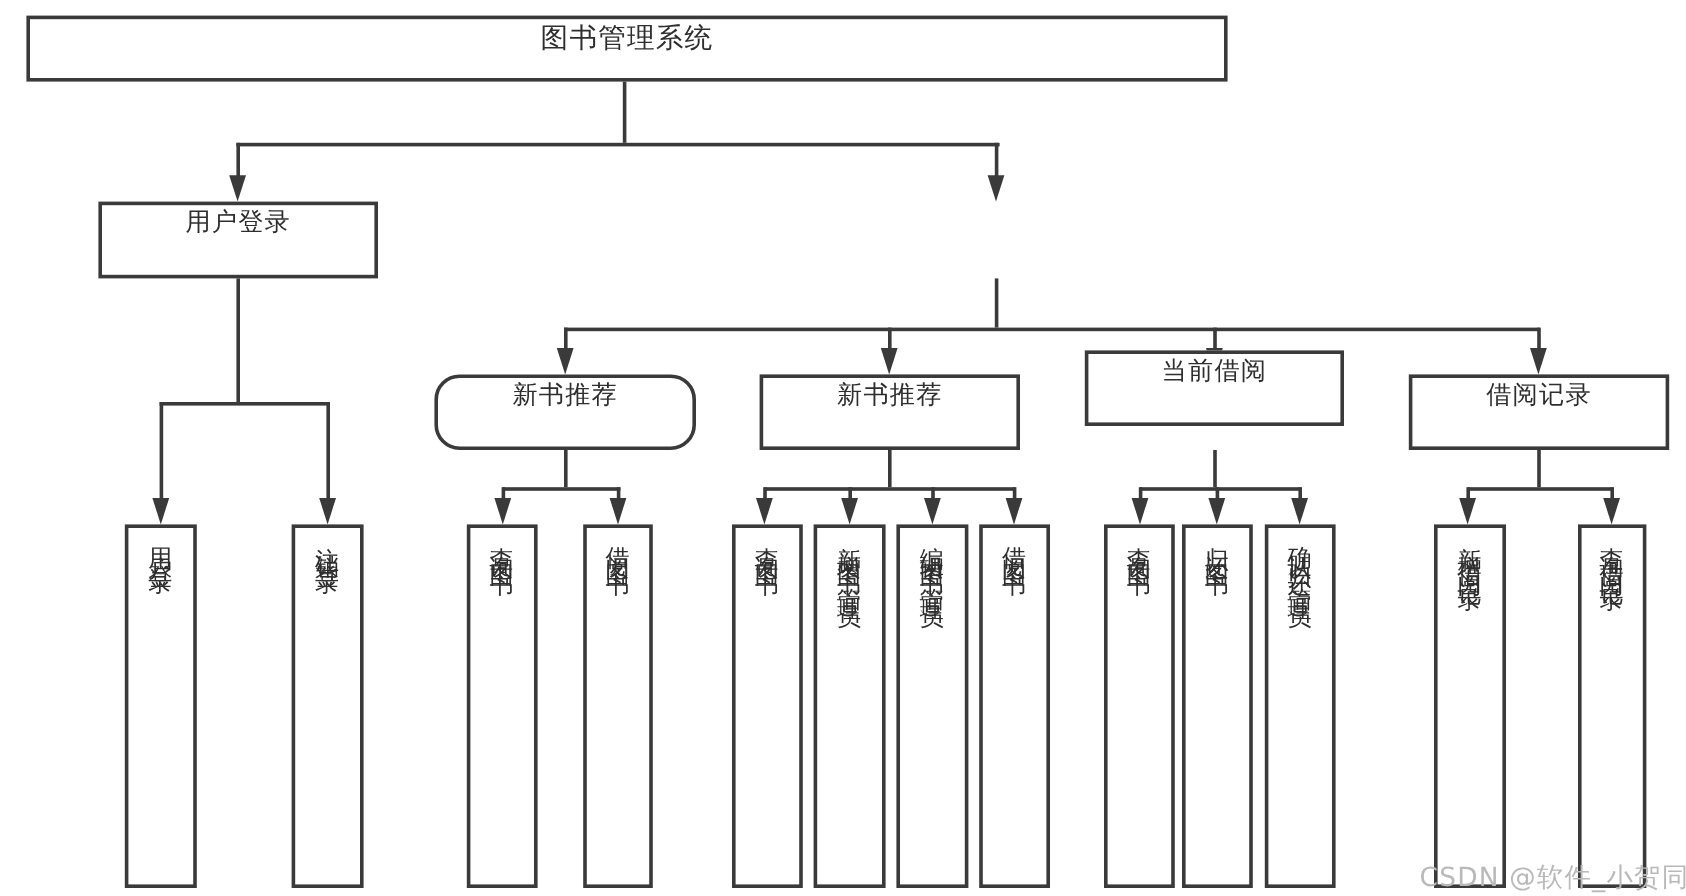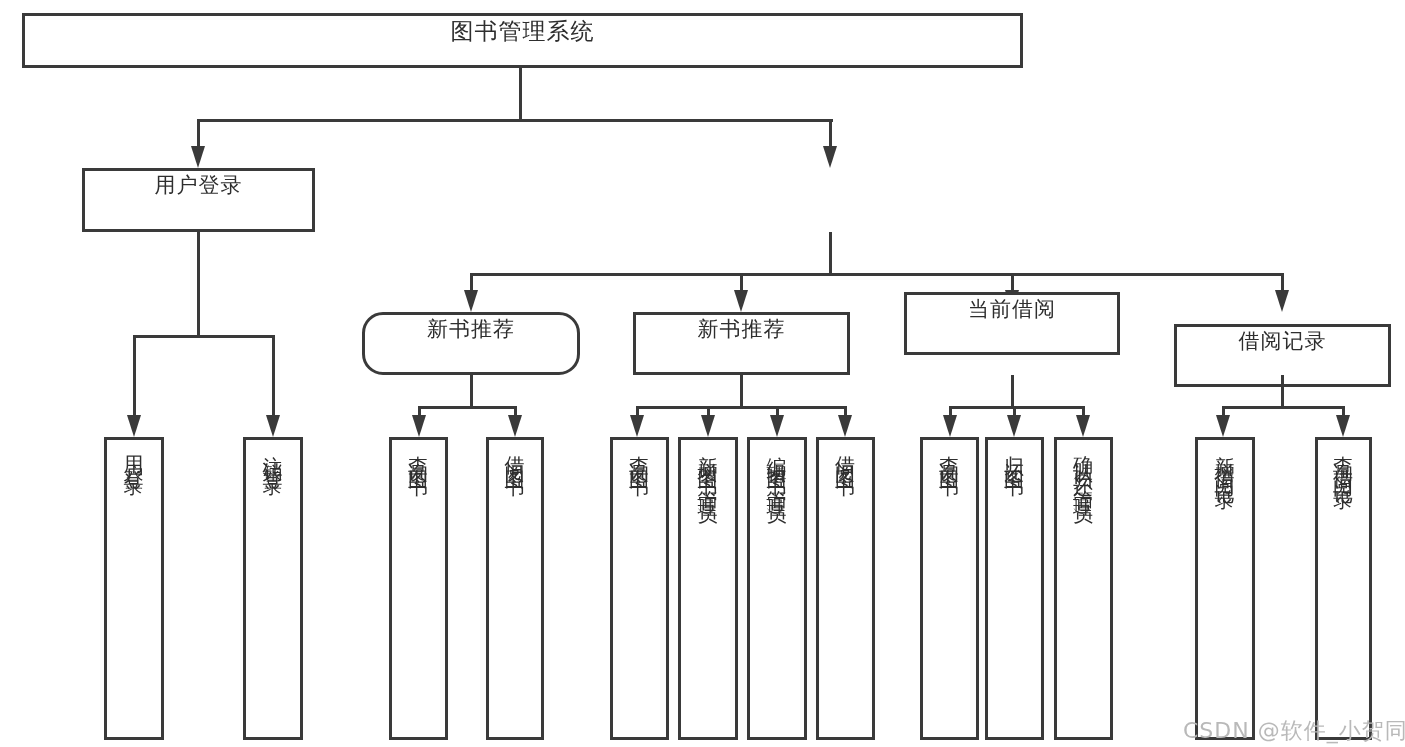--- a/index.html
+++ b/index.html
@@ -71,21 +71,21 @@
 
   <div class="box hbox" style="left:362px;top:312px;width:218px;height:63px;border-radius:21px;">
     <span>新书推荐</span>
   </div>
   <div class="box hbox" style="left:633px;top:312px;width:217px;height:63px;">
     <span>新书推荐</span>
   </div>
   <div class="box hbox" style="left:904px;top:292px;width:216px;height:63px;">
     <span>当前借阅</span>
   </div>
-  <div class="box hbox" style="left:1174px;top:312px;width:217px;height:63px;margin-top:12px;">
+  <div class="box hbox" style="left:1174px;top:312px;width:217px;height:63px;">
     <span>借阅记录</span>
   </div>
 
   <div class="vline" style="left:470px;top:375px;height:31px;"></div>
   <div class="hline" style="left:419px;top:406px;width:98px;"></div>
   <div class="vline" style="left:740px;top:375px;height:31px;"></div>
   <div class="hline" style="left:637px;top:406px;width:209px;"></div>
   <div class="vline" style="left:1011px;top:375px;height:31px;"></div>
   <div class="hline" style="left:950px;top:406px;width:134px;"></div>
   <div class="vline" style="left:1281px;top:375px;height:31px;"></div>

